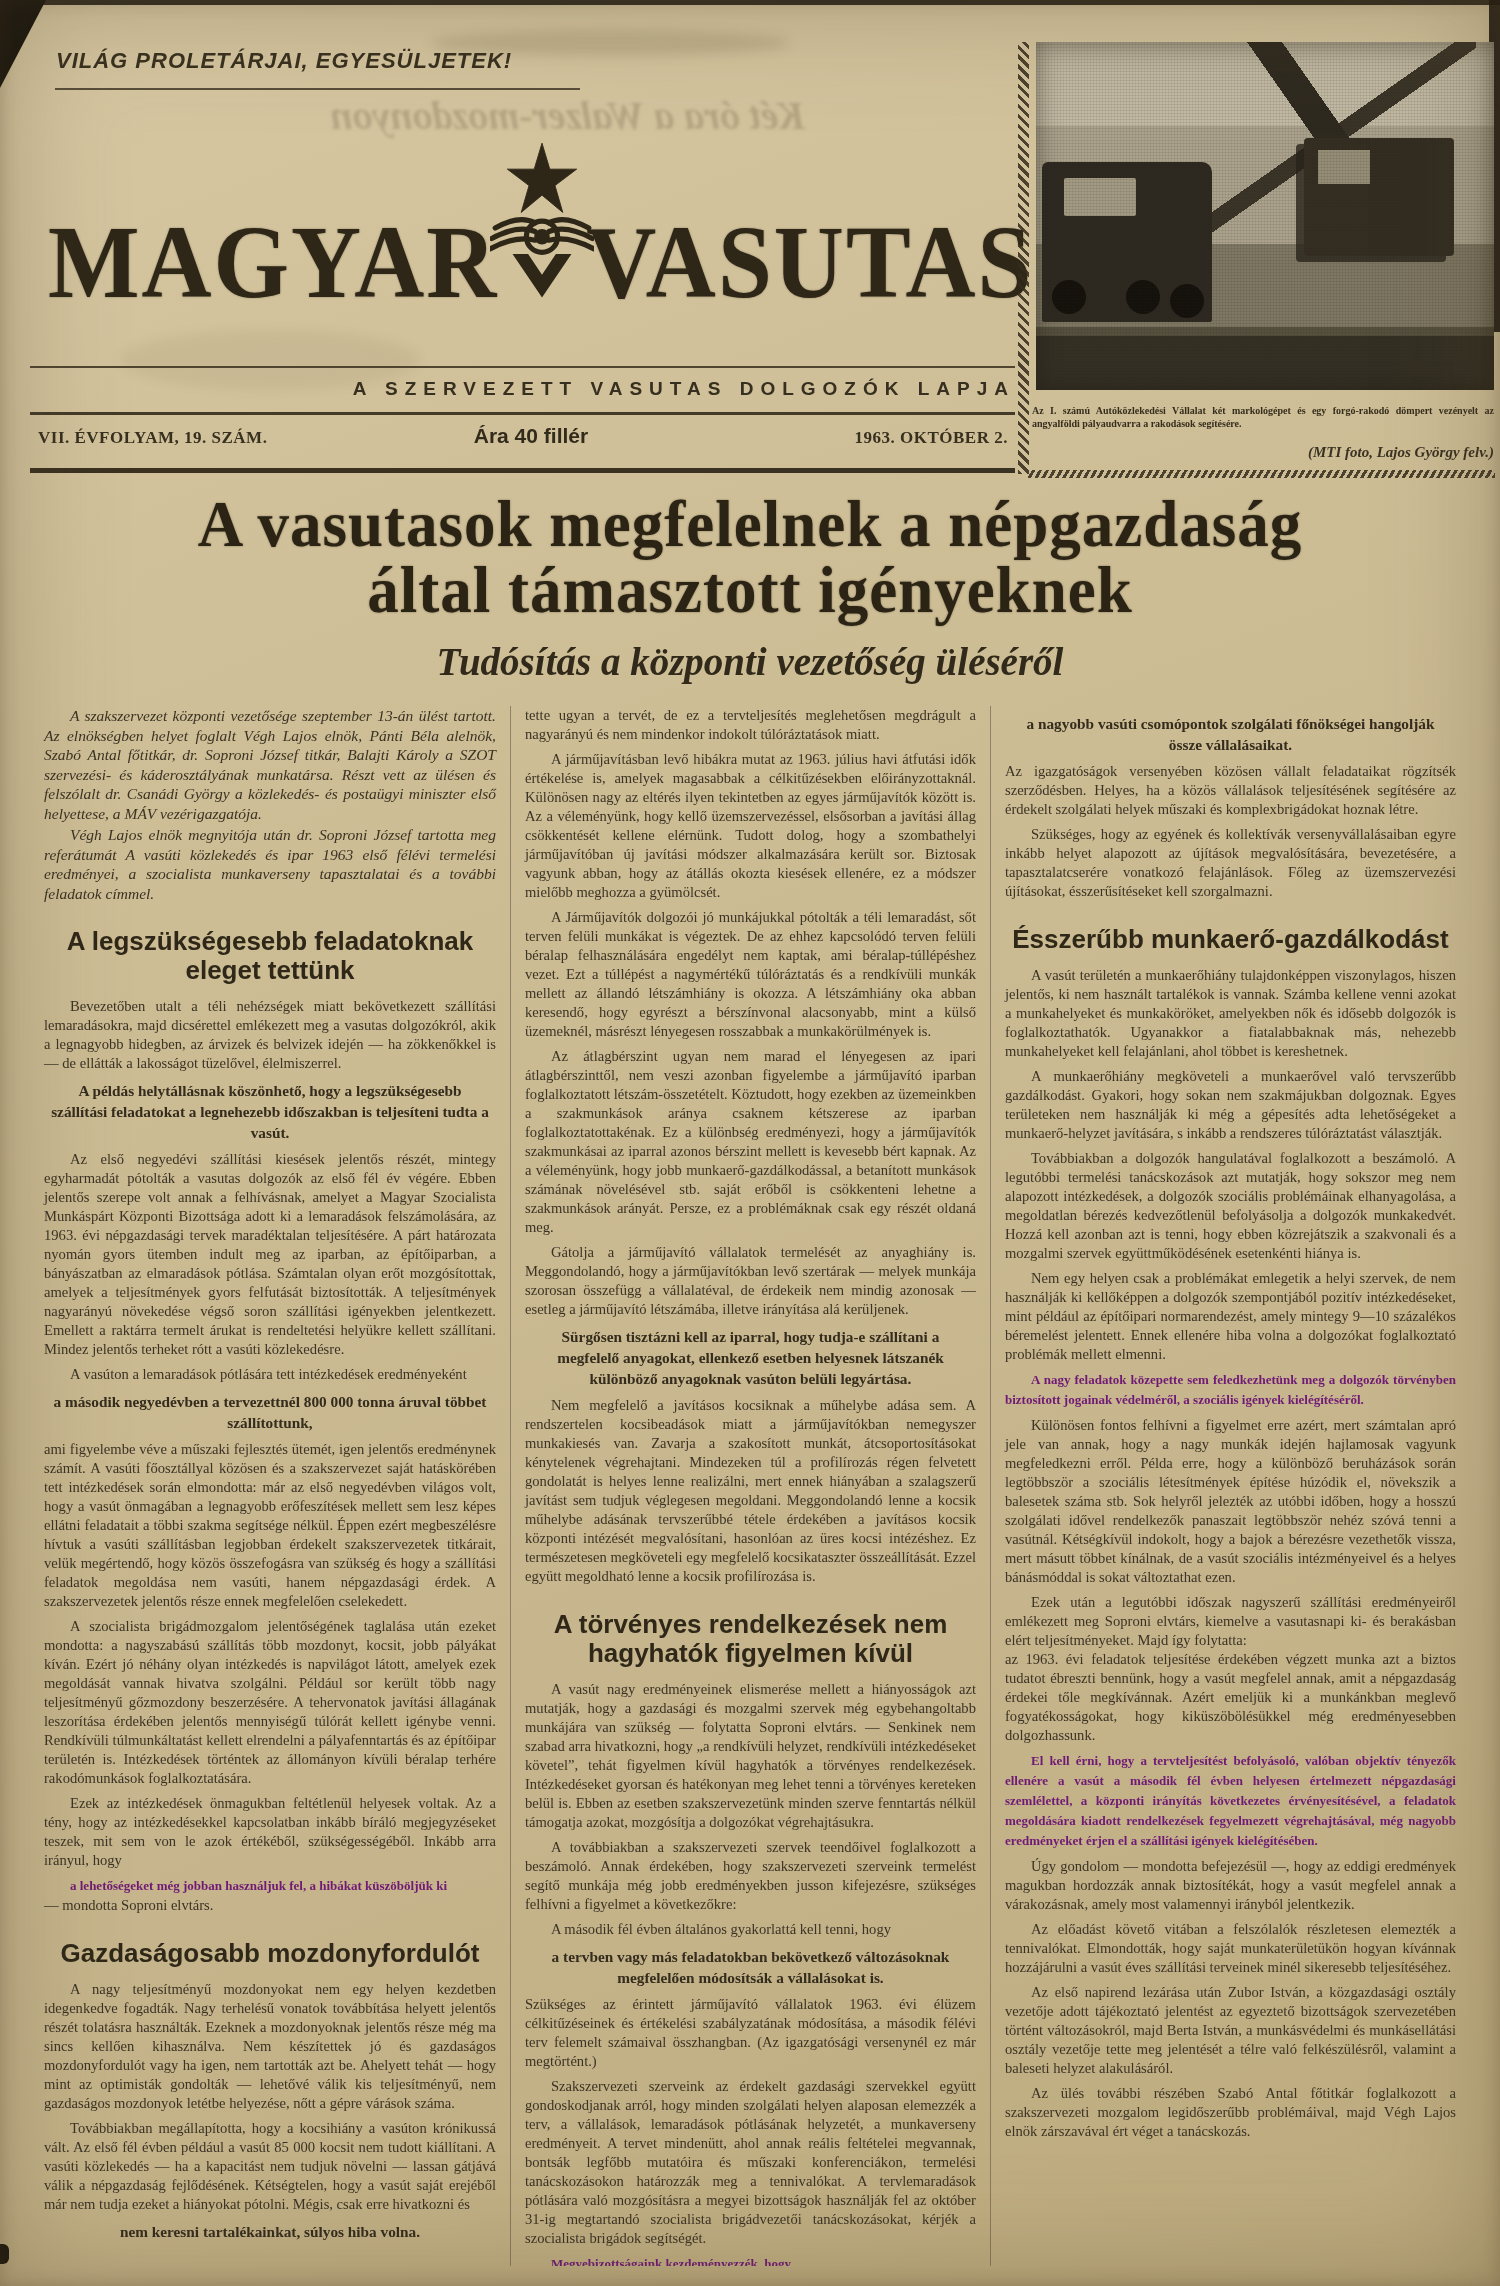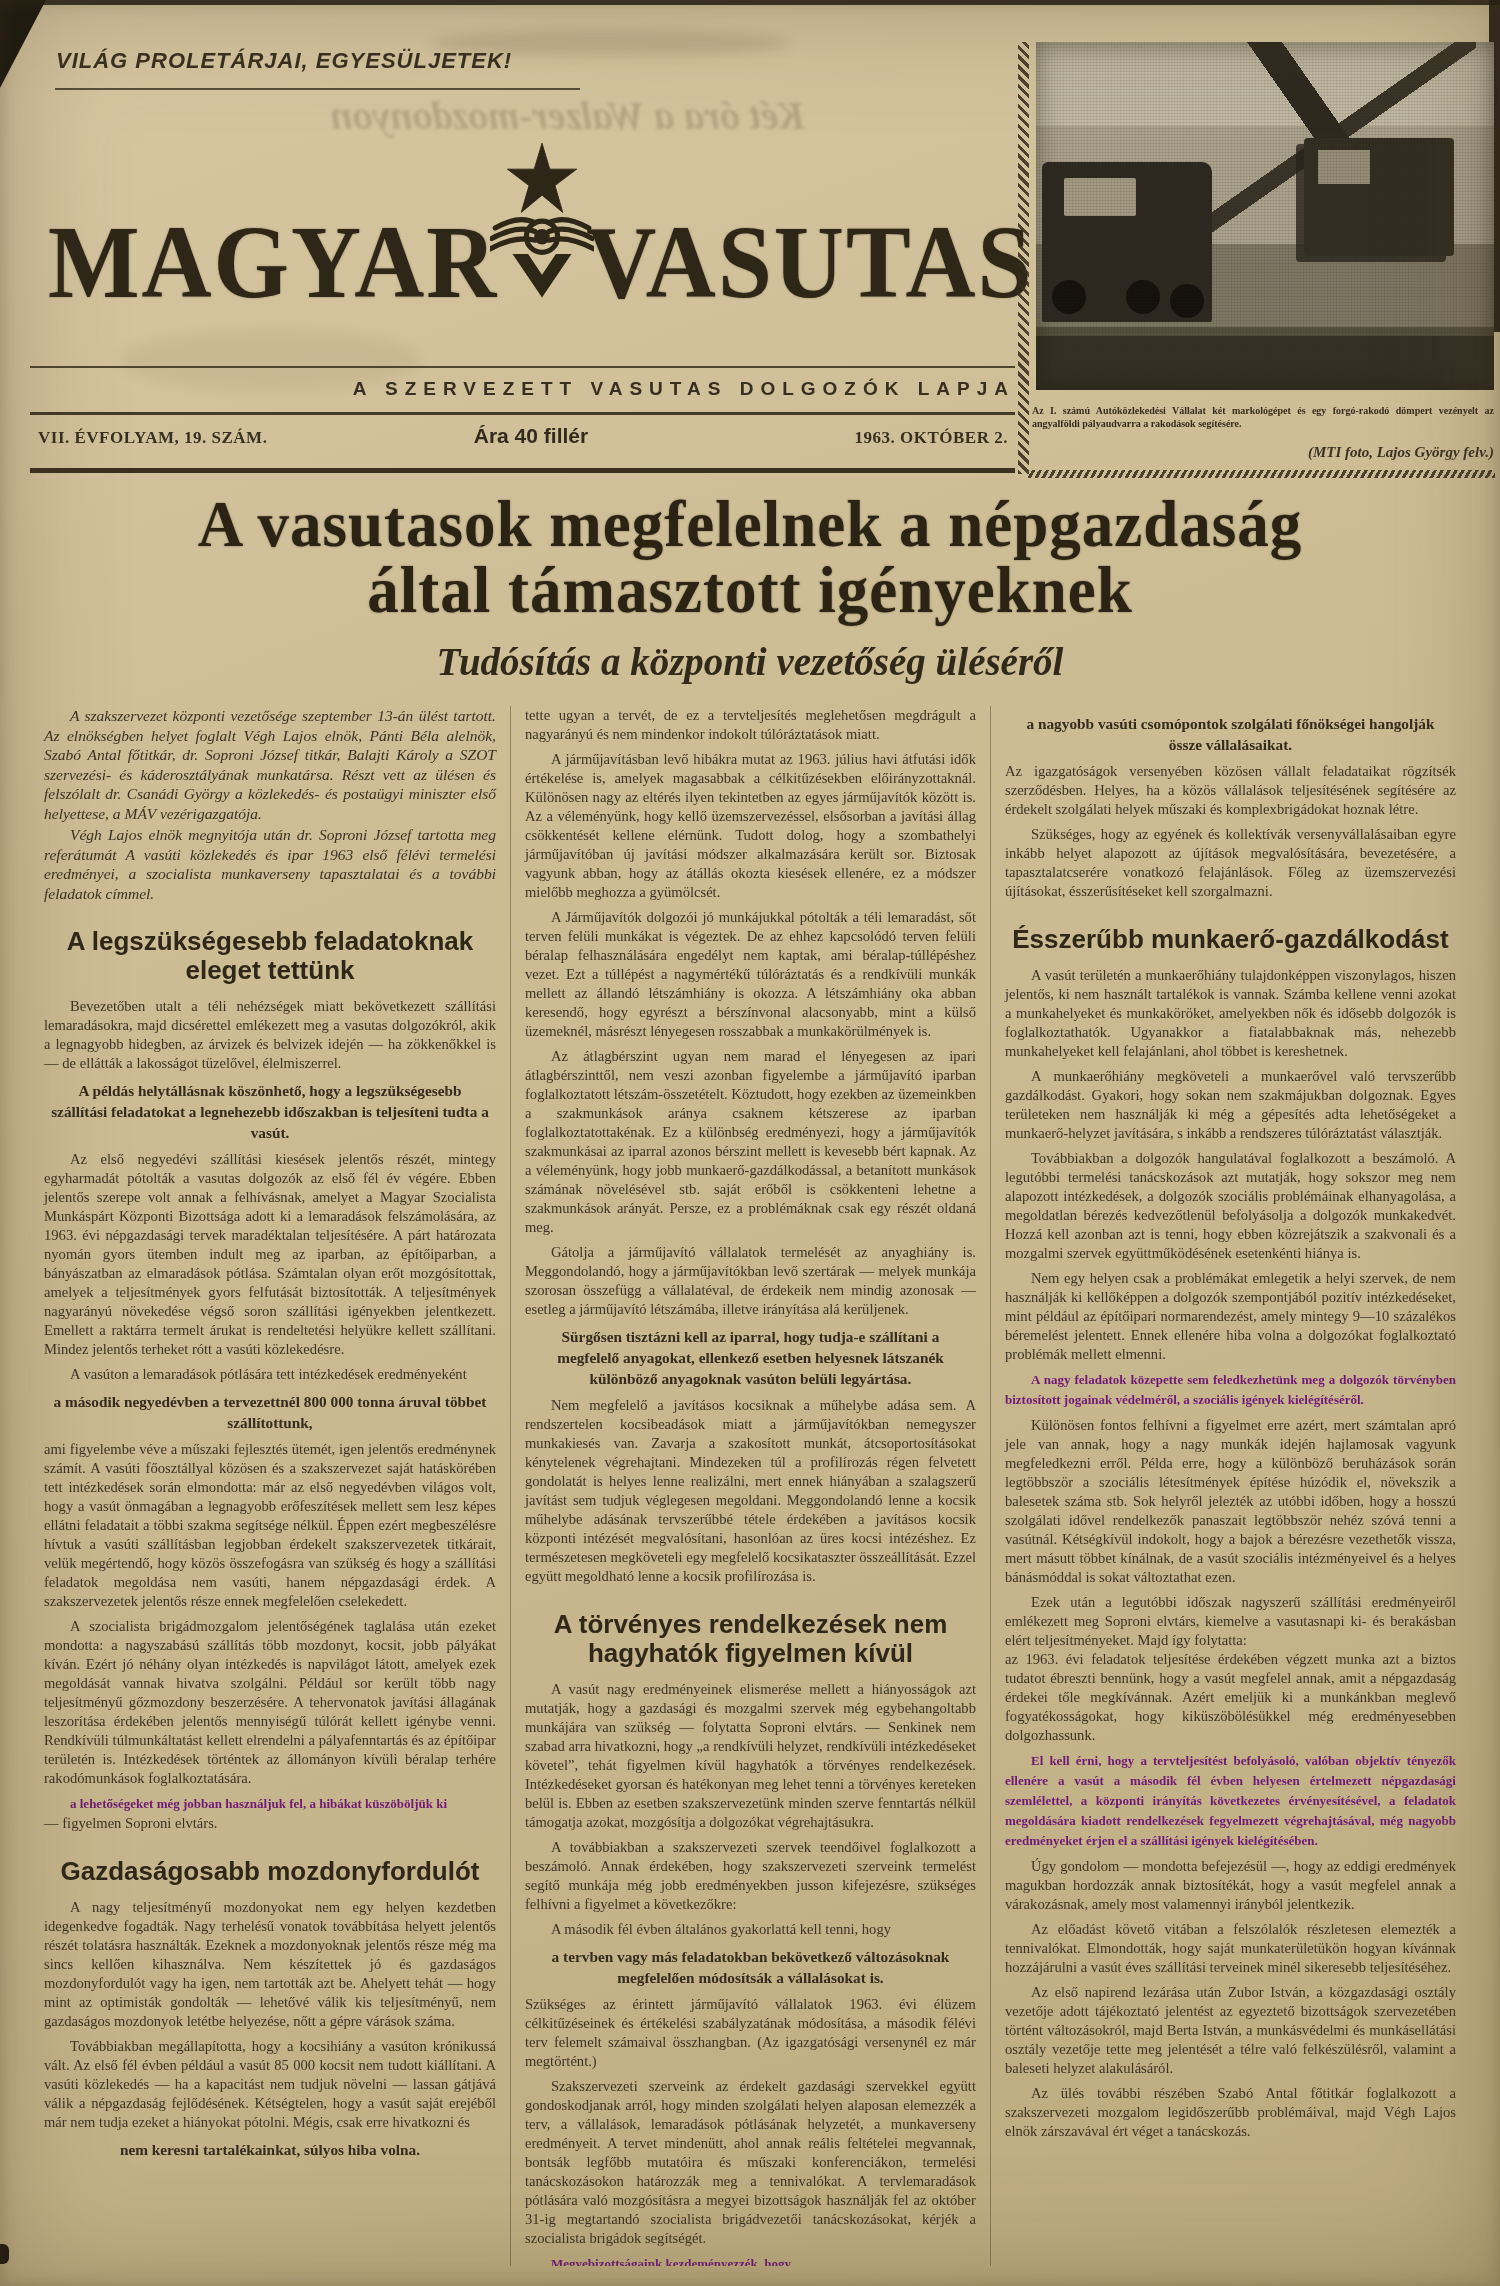--- a/index.html
+++ b/index.html
@@ -155,22 +155,23 @@
       <p class="blk-lead">A szakszervezet központi vezetősége szeptember 13-án ülést tartott. Az elnökségben helyet foglalt Végh Lajos elnök, Pánti Béla alelnök, Szabó Antal főtitkár, dr. Soproni József titkár, Balajti Károly a SZOT szervezési- és káderosztályának munkatársa. Részt vett az ülésen és felszólalt dr. Csanádi György a közlekedés- és postaügyi miniszter első helyettese, a MÁV vezérigazgatója.</p>
       <p class="blk-lead">Végh Lajos elnök megnyitója után dr. Soproni József tartotta meg referátumát A vasúti közlekedés és ipar 1963 első félévi termelési eredményei, a szocialista munkaverseny tapasztalatai és a további feladatok címmel.</p>
       <h3 class="blk-heading">A legszükségesebb feladatoknak eleget tettünk</h3>
       <p class="blk-para">Bevezetőben utalt a téli nehézségek miatt bekövetkezett szállítási lemaradásokra, majd dicsérettel emlékezett meg a vasutas dolgozókról, akik a legnagyobb hidegben, az árvizek és belvizek idején — ha zökkenőkkel is — de ellátták a lakosságot tüzelővel, élelmiszerrel.</p>
       <p class="blk-bold-center">A példás helytállásnak köszönhető, hogy a legszükségesebb szállítási feladatokat a legnehezebb időszakban is teljesíteni tudta a vasút.</p>
       <p class="blk-para">Az első negyedévi szállítási kiesések jelentős részét, mintegy egyharmadát pótolták a vasutas dolgozók az első fél év végére. Ebben jelentős szerepe volt annak a felhívásnak, amelyet a Magyar Szocialista Munkáspárt Központi Bizottsága adott ki a lemaradások felszámolására, az 1963. évi népgazdasági tervek maradéktalan teljesítésére. A párt határozata nyomán gyors ütemben indult meg az iparban, az építőiparban, a bányászatban az elmaradások pótlása. Számtalan olyan erőt mozgósítottak, amelyek a teljesítmények gyors felfutását biztosították. A teljesítmények nagyarányú növekedése végső soron szállítási igényekben jelentkezett. Emellett a raktárra termelt árukat is rendeltetési helyükre kellett szállítani. Mindez jelentős terheket rótt a vasúti közlekedésre.</p>
       <p class="blk-para">A vasúton a lemaradások pótlására tett intézkedések eredményeként</p>
       <p class="blk-bold-center">a második negyedévben a tervezettnél 800 000 tonna áruval többet szállítottunk,</p>
       <p class="blk-para-flush">ami figyelembe véve a műszaki fejlesztés ütemét, igen jelentős eredménynek számít. A vasúti főosztállyal közösen és a szakszervezet saját hatáskörében tett intézkedések során elmondotta: már az első negyedévben világos volt, hogy a vasút önmagában a legnagyobb erőfeszítések mellett sem lesz képes ellátni feladatait a többi szakma segítsége nélkül. Éppen ezért megbeszélésre hívtuk a vasúti szállításban legjobban érdekelt szakszervezetek titkárait, velük megértendő, hogy közös összefogásra van szükség és hogy a szállítási feladatok megoldása nem vasúti, hanem népgazdasági érdek. A szakszervezetek jelentős része ennek megfelelően cselekedett.</p>
       <p class="blk-para">A szocialista brigádmozgalom jelentőségének taglalása után ezeket mondotta: a nagyszabású szállítás több mozdonyt, kocsit, jobb pályákat kíván. Ezért jó néhány olyan intézkedés is napvilágot látott, amelyek ezek megoldását vannak hivatva szolgálni. Például sor került több nagy teljesítményű gőzmozdony beszerzésére. A tehervonatok javítási állagának leszorítása érdekében jelentős mennyiségű túlórát kellett igénybe venni. Rendkívüli túlmunkáltatást kellett elrendelni a pályafenntartás és az építőipar területén is. Intézkedések történtek az állományon kívüli béralap terhére rakodómunkások foglalkoztatására.</p>
+      <p class="blk-para">Ezek az intézkedések önmagukban feltétlenül helyesek voltak. Az a tény, hogy az intézkedésekkel kapcsolatban inkább bíráló megjegyzéseket teszek, mit sem von le azok értékéből, szükségességéből. Inkább arra irányul, hogy</p>
       <p class="blk-bold-left">a lehetőségeket még jobban használjuk fel, a hibákat küszöböljük ki</p>
-      <p class="blk-para-flush">— figyelmen Soproni elvtárs.</p>
+      <p class="blk-para-flush">— mondotta Soproni elvtárs.</p>
       <h3 class="blk-heading">Gazdaságosabb mozdonyfordulót</h3>
       <p class="blk-para">A nagy teljesítményű mozdonyokat nem egy helyen kezdetben idegenkedve fogadták. Nagy terhelésű vonatok továbbítása helyett jelentős részét tolatásra használták. Ezeknek a mozdonyoknak jelentős része még ma sincs kellően kihasználva. Nem készítettek jó és gazdaságos mozdonyfordulót vagy ha igen, nem tartották azt be. Ahelyett tehát — hogy mint az optimisták gondolták — lehetővé válik kis teljesítményű, nem gazdaságos mozdonyok letétbe helyezése, nőtt a gépre várások száma.</p>
       <p class="blk-para">Továbbiakban megállapította, hogy a kocsihiány a vasúton krónikussá vált. Az első fél évben például a vasút 85 000 kocsit nem tudott kiállítani. A vasúti közlekedés — ha a kapacitást nem tudjuk növelni — lassan gátjává válik a népgazdaság fejlődésének. Kétségtelen, hogy a vasút saját erejéből már nem tudja ezeket a hiányokat pótolni. Mégis, csak erre hivatkozni és</p>
       <p class="blk-bold-center">nem keresni tartalékainkat, súlyos hiba volna.</p>
     </div>
     <div class="col">
       <p class="blk-para-flush">tette ugyan a tervét, de ez a tervteljesítés meglehetősen megdrágult a nagyarányú és nem mindenkor indokolt túlóráztatások miatt.</p>
       <p class="blk-para">A járműjavításban levő hibákra mutat az 1963. július havi átfutási idők értékelése is, amelyek magasabbak a célkitűzésekben előirányzottaknál. Különösen nagy az eltérés ilyen tekintetben az egyes járműjavítók között is. Az a véleményünk, hogy kellő üzemszervezéssel, elsősorban a javítási állag csökkentését kellene elérnünk. Tudott dolog, hogy a szombathelyi járműjavítóban új javítási módszer alkalmazására került sor. Biztosak vagyunk abban, hogy az átállás okozta kiesések ellenére, ez a módszer mielőbb meghozza a gyümölcsét.</p>
       <p class="blk-para">A Járműjavítók dolgozói jó munkájukkal pótolták a téli lemaradást, sőt terven felüli munkákat is végeztek. De az ehhez kapcsolódó terven felüli béralap felhasználására engedélyt nem kaptak, ami béralap-túllépéshez vezet. Ezt a túllépést a nagymértékű túlóráztatás és a rendkívüli munkák mellett az állandó létszámhiány is okozza. A létszámhiány oka abban keresendő, hogy egyrészt a bérszínvonal alacsonyabb, mint a külső üzemeknél, másrészt lényegesen rosszabbak a munkakörülmények is.</p>
       <p class="blk-para">Az átlagbérszint ugyan nem marad el lényegesen az ipari átlagbérszinttől, nem veszi azonban figyelembe a járműjavító iparban foglalkoztatott létszám-összetételt. Köztudott, hogy ezekben az üzemeinkben a szakmunkások aránya csaknem kétszerese az iparban foglalkoztatottakénak. Ez a különbség eredményezi, hogy a járműjavítók szakmunkásai az iparral azonos bérszint mellett is kevesebb bért kapnak. Az a véleményünk, hogy jobb munkaerő-gazdálkodással, a betanított munkások számának növelésével stb. saját erőből is csökkenteni lehetne a szakmunkások arányát. Persze, ez a problémáknak csak egy részét oldaná meg.</p>

